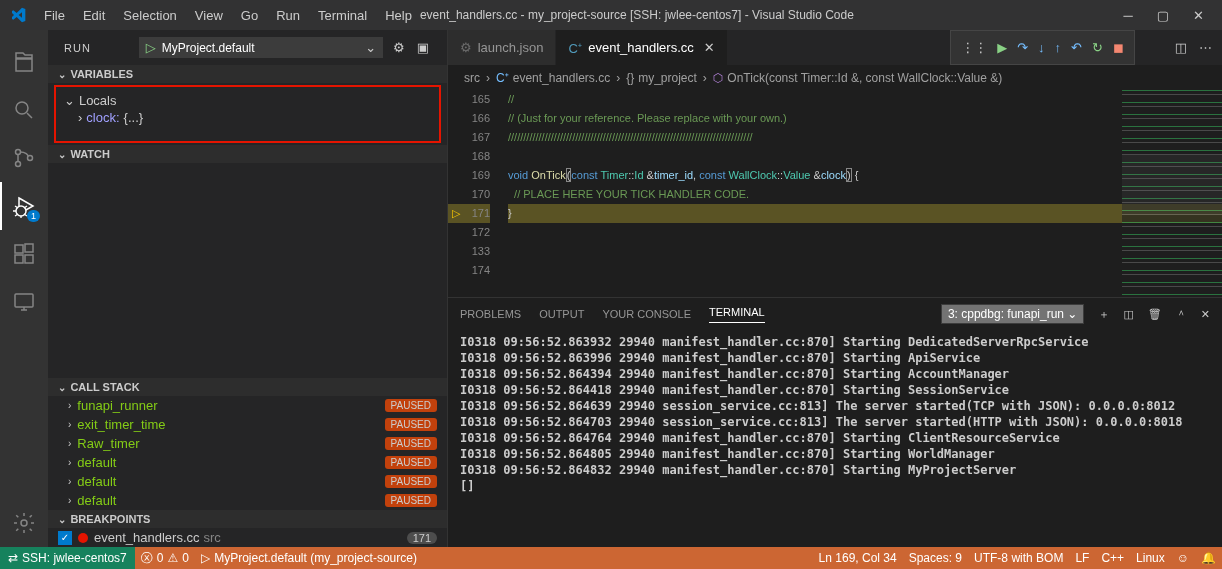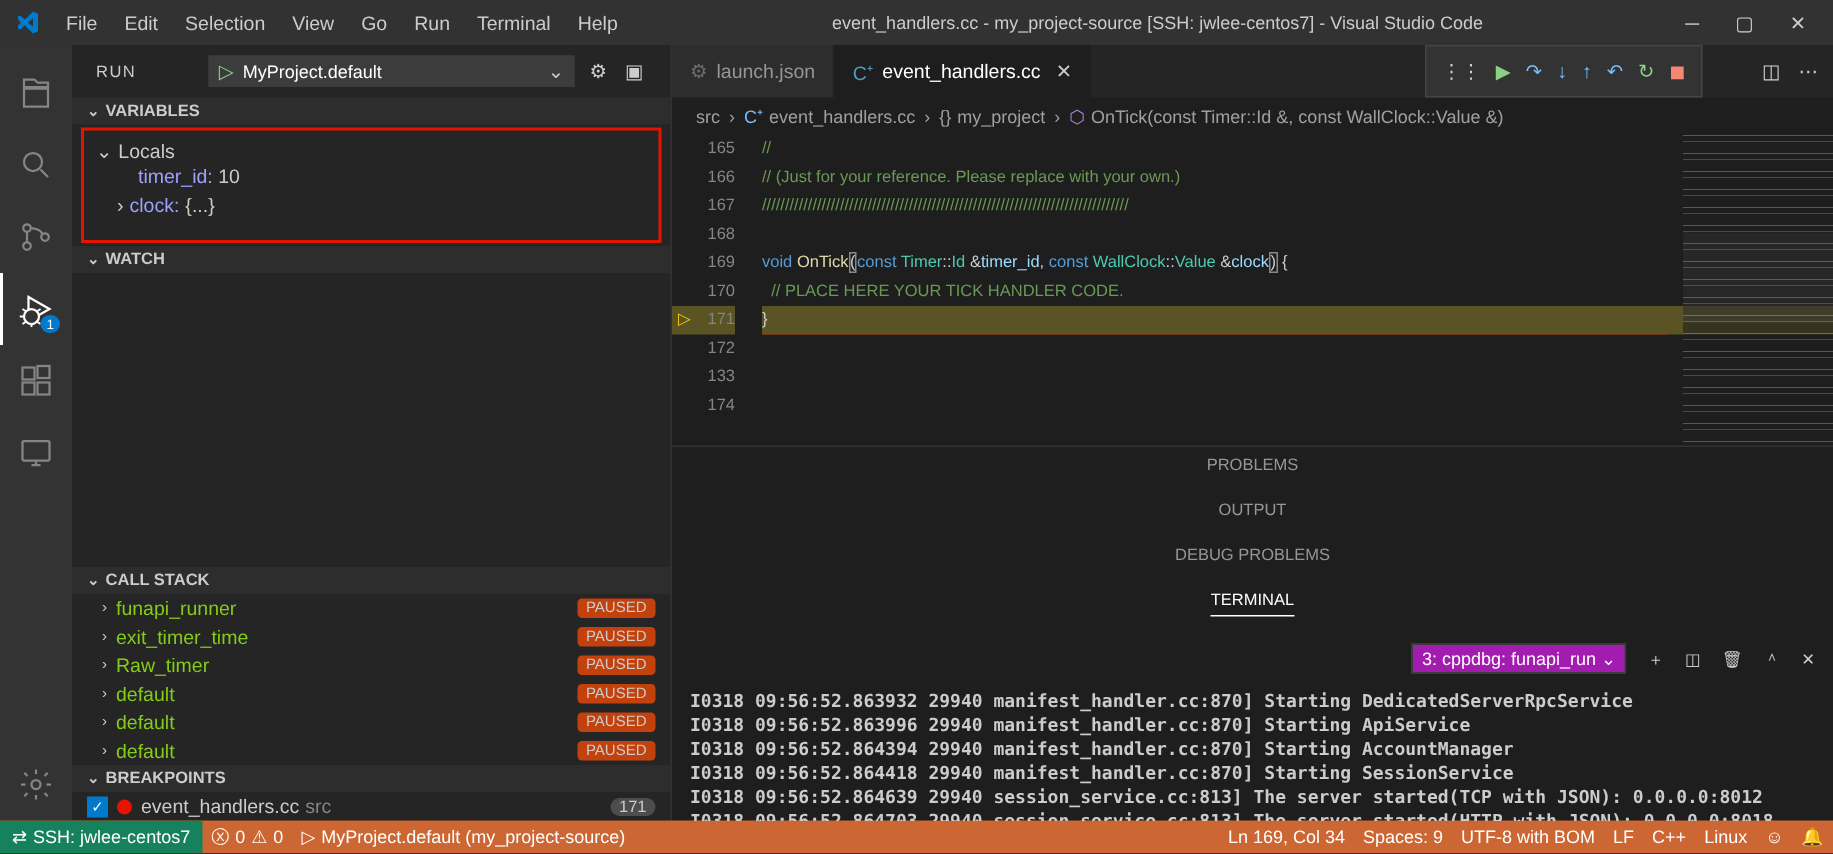--- a/index.html
+++ b/index.html
@@ -1,21 +1,21 @@
 <!DOCTYPE html>
 <html><head>
 <meta charset="utf-8">
 <style>
 * { margin: 0; padding: 0; box-sizing: border-box; font-family: "Segoe UI", -apple-system, sans-serif; }
 body { background: #1e1e1e; color: #cccccc; font-size: 13px; width: 1222px; height: 569px; overflow: hidden; display: flex; flex-direction: column; }
 .title-bar { height: 30px; background: #323233; display: flex; align-items: center; padding: 0 10px; }
 .title-bar .vsc-logo { width: 16px; height: 16px; margin-right: 10px; }
 .menu { display: flex; gap: 2px; }
 .menu-item { padding: 4px 8px; color: #cccccc; cursor: default; }
-.title-center { flex: 1; text-align: center; color: #cccccc; font-size: 12px; }
+.title-center { flex: 1; color: #cccccc; font-size: 12px; }
 .window-ctrl { display: flex; gap: 24px; align-items: center; padding-right: 8px; }
 .win-btn { color: #cccccc; cursor: default; }
 
 .main-row { display: flex; flex: 1; overflow: hidden; }
 
 .activity-bar { width: 48px; background: #333333; display: flex; flex-direction: column; align-items: center; padding-top: 8px; }
 .act-item { width: 48px; height: 48px; display: flex; align-items: center; justify-content: center; color: #858585; position: relative; cursor: default; }
 .act-item.active { color: #ffffff; border-left: 2px solid #ffffff; }
 .act-bottom { margin-top: auto; }
 .badge { position: absolute; bottom: 8px; right: 8px; background: #007acc; color: #fff; border-radius: 8px; font-size: 9px; padding: 1px 4px; }
@@ -81,25 +81,25 @@
 .ty { color: #4ec9b0; }
 .var { color: #9cdcfe; }
 .cmt { color: #6a9955; }
 .paren-hl { border: 1px solid #888; }
 
 .minimap { position: absolute; right: 0; top: 0; width: 100px; height: 100%; background: linear-gradient(#1e1e1e, #1e1e1e); opacity: 0.6; }
 .minimap-content { width: 100%; height: 100%; background: repeating-linear-gradient(180deg, #3a5 0 1px, transparent 1px 4px, #666 4px 5px, transparent 5px 12px); }
 .minimap-view { position: absolute; top: 65px; left: 0; right: 0; height: 60px; background: rgba(255,255,255,0.07); }
 
 .panel { background: #1e1e1e; border-top: 1px solid #333; display: flex; flex-direction: column; }
-.panel-tabs { display: flex; align-items: center; padding: 6px 12px; gap: 18px; font-size: 11px; flex-direction: column; }
+.panel-tabs { display: flex; align-items: center; padding: 6px 12px; gap: 18px; font-size: 11px; }
 .ptab { color: #969696; cursor: default; }
 .ptab.active { color: #ffffff; border-bottom: 1px solid #fff; padding-bottom: 4px; }
 .panel-right { margin-left: auto; display: flex; align-items: center; gap: 14px; color: #cccccc; }
-.term-select { background: #a21caf; color: #fff; padding: 2px 6px; font-size: 12px; border: 1px solid #3c3c3c; }
+.term-select { background: #737373; color: #fff; padding: 2px 6px; font-size: 12px; border: 1px solid #3c3c3c; }
 
 .terminal { font-family: Consolas, monospace; font-size: 12px; color: #cccccc; padding: 4px 12px; line-height: 16px; white-space: pre-wrap; overflow-y: auto; flex: 1; font-weight: bold; }
 
 .status-bar { height: 22px; background: #cc6633; color: #fff; display: flex; align-items: center; font-size: 12px; overflow: hidden; }
 .sb-left { display: flex; align-items: center; height: 100%; }
 .sb-ssh { background: #16825d; height: 100%; display: flex; align-items: center; padding: 0 8px; gap: 4px; }
 .sb-item { padding: 0 6px; display: flex; align-items: center; gap: 4px; }
 .sb-right { margin-left: auto; display: flex; align-items: center; }
 
 svg { display: block; }
@@ -194,21 +194,20 @@
 
     <div class="section-hdr">
         <span class="chev">⌄</span>
         <span>VARIABLES</span>
       </div>
     <div class="var-box">
       <div class="var-locals">
           <span class="chev">⌄</span>
           <span>Locals</span>
         </div>
-      <div class="var-line"><span class="var-key">timer_id:</span><span class="var-val"> 10</span></div>
       <div class="var-line2">
           <span class="chev">›</span>
           <span class="var-key">clock:</span>
           <span class="var-val"> {...}</span>
         </div>
     </div>
 
     <div class="section-hdr">
         <span class="chev">⌄</span>
         <span>WATCH</span>
@@ -338,21 +337,21 @@
       <div class="minimap">
         <div class="minimap-content"></div>
         <div class="minimap-view"></div>
       </div>
     </div>
 
     <div class="panel" style="height:250px">
       <div class="panel-tabs">
         <span class="ptab">PROBLEMS</span>
         <span class="ptab">OUTPUT</span>
-        <span class="ptab">DEBUG PROBLEMS</span>
+        <span class="ptab">YOUR CONSOLE</span>
         <span class="ptab active">TERMINAL</span>
         <div class="panel-right">
           <span class="term-select"><span>3: cppdbg: funapi_run</span> ⌄</span>
           <span>＋</span>
           <span>◫</span>
           <span>🗑</span>
           <span>＾</span>
           <span>✕</span>
         </div>
       </div>

